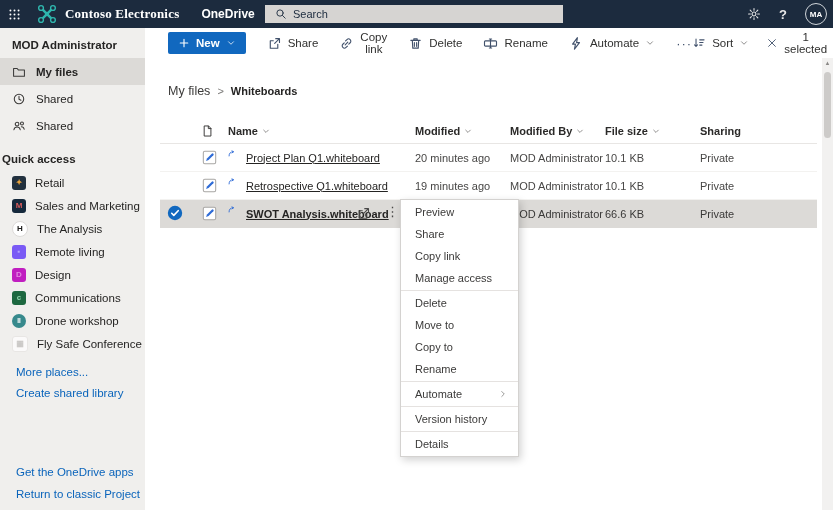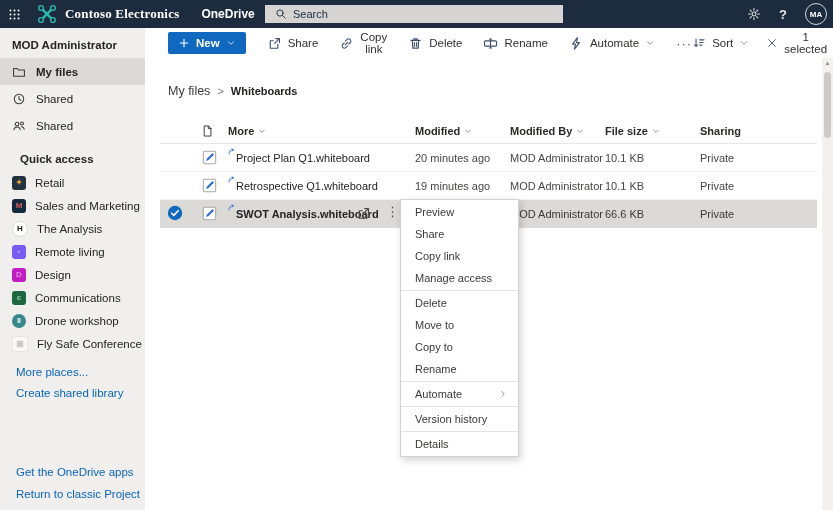--- a/index.html
+++ b/index.html
@@ -42,21 +42,21 @@
   .tb-right .tb-btn{font-size:11.5px;}
   .chev{color:#6b6a69;}
 
   
   .sidebar{position:absolute;left:0;top:28px;width:145px;height:482px;background:var(--sidebar-bg);
            overflow:hidden;font-size:11.5px;color:#252423;}
   .account{font-weight:bold;font-size:11.5px;padding:11px 12px 7px 12px;}
   .nav-item{display:flex;align-items:center;gap:10px;height:27px;padding-left:12px;cursor:pointer;}
   .nav-item.selected{background:var(--selected);font-weight:bold;}
   .nav-item .ic{color:#3b3a39;display:flex;}
-  .section-title{font-weight:bold;font-size:11.5px;padding:14px 12px 6px 20px;}
+  .section-title{font-weight:bold;font-size:11.5px;padding:14px 12px 6px 2px;}
   .qa-item{display:flex;align-items:center;gap:9px;height:23px;padding-left:12px;cursor:pointer;}
   .qa-badge{width:14px;height:14px;border-radius:3px;display:flex;align-items:center;justify-content:center;
             font-size:8px;font-weight:bold;flex:none;}
   .qa-badge.circle{border-radius:50%;}
   .side-link{color:var(--link);height:21px;display:flex;align-items:center;padding-left:16px;cursor:pointer;}
   .side-footer{position:absolute;left:0;bottom:5px;width:100%;}
   .side-footer .side-link{height:22px;}
 
   
   .content{position:absolute;left:145px;top:58px;width:688px;height:452px;background:#fff;}
@@ -70,21 +70,21 @@
   .thead .cell,.trow .cell{position:absolute;top:50%;transform:translateY(-50%);white-space:nowrap;}
   .thead .doc-ic{left:41px;color:#3b3a39;cursor:pointer;}
   .col-0{left:68px;} .col-1{left:255px;} .col-2{left:350px;} .col-3{left:445px;} .col-4{left:540px;}
   .hcell{display:flex;align-items:center;gap:4px;cursor:pointer;}
   .caret{color:#605e5c;}
 
   .trow{position:relative;height:27px;border-bottom:1px solid #f3f2f0;font-size:11px;color:#474645;cursor:pointer;}
   .trow.selected{background:var(--selected);border-bottom-color:var(--selected);color:#3a3938;}
   .trow .sel-circle{position:absolute;left:7px;top:5px;}
   .trow .file-ic{position:absolute;left:42px;top:6px;}
-  .trow .name{left:68px;color:#252423;display:flex;align-items:flex-start;gap:1px;}
+  .trow .name{left:68px;color:#252423;display:flex;align-items:center;gap:11px;text-decoration:underline;}
   .trow.selected .name{font-weight:bold;}
   .shortcut-mark{position:relative;top:-4px;color:#2e6bd6;}
   .row-share{position:absolute;left:196px;top:6px;color:#494847;cursor:pointer;}
   .row-dots{position:absolute;left:226px;top:4px;font-size:13px;color:#494847;cursor:pointer;width:10px;text-align:center;}
 
   
   .menu{position:absolute;left:400px;top:199px;width:117px;background:#fff;border:1px solid #d4d2d0;
         box-shadow:2px 3px 8px rgba(0,0,0,.18);z-index:10;padding:1px 0;}
   .menu-item{display:flex;align-items:center;justify-content:space-between;height:22px;padding:0 10px 0 14px;
              font-size:11px;color:#3b3a39;cursor:pointer;white-space:nowrap;}
@@ -332,21 +332,21 @@
     </div>
     <div class="grid">
       <div class="thead" id="thead">
         <span class="cell doc-ic" id="doc-ic">
             <svg width="13" height="13" viewBox="0 0 16 16" fill="none" stroke="currentColor" stroke-width="1.2" stroke-linecap="round" stroke-linejoin="round">
               <path d="M4.4 1.8h4.9l2.9 3V14.2H4.4z"></path>
               <path d="M9 2v3h3.2"></path>
             </svg>
           </span>
       <span class="cell col-0 hcell">
-            <span>More</span>
+            <span>Name</span>
             <span class="caret">
               <svg width="8" height="8" viewBox="0 0 14 14" fill="none" stroke="currentColor" stroke-width="1.2" stroke-linecap="round" stroke-linejoin="round">
                 <path d="M3 5.5l4 4 4-4"></path>
               </svg>
             </span>
           </span>
           <span class="cell col-1 hcell">
             <span>Modified</span>
             <span class="caret">
               <svg width="8" height="8" viewBox="0 0 14 14" fill="none" stroke="currentColor" stroke-width="1.2" stroke-linecap="round" stroke-linejoin="round">

